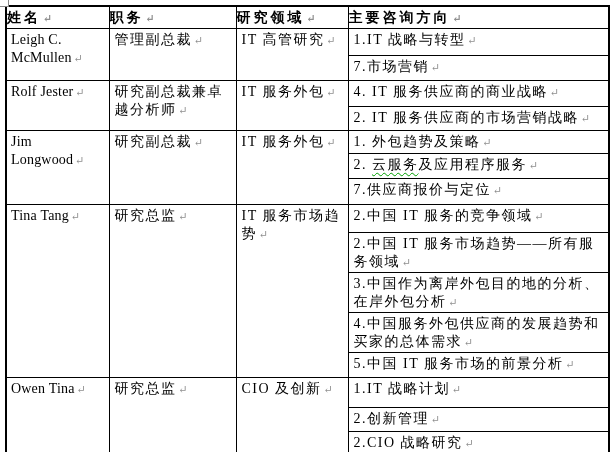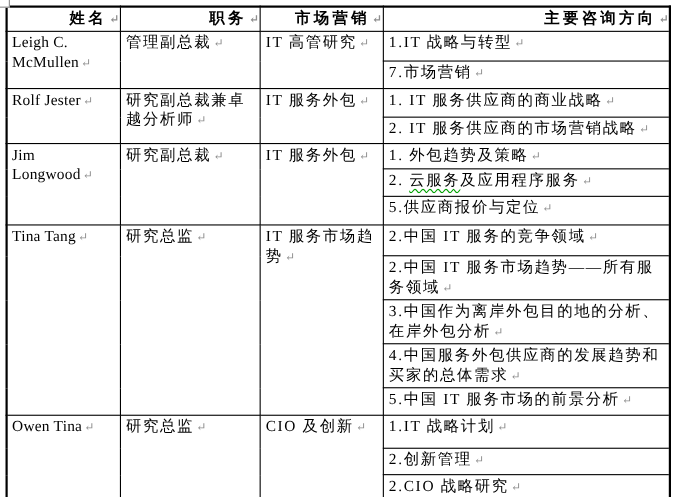--- a/index.html
+++ b/index.html
@@ -19,21 +19,21 @@
     border:2px solid var(--border,#000);
   }
   th,td{
     border:1px solid var(--border,#000);
     vertical-align:top;overflow:hidden;
     font-size:14px;line-height:18px;
     padding:2px 3px 1px 5px;
     letter-spacing:1.5px;
   }
   th{
-    font-weight:bold;text-align:right;
+    font-weight:bold;text-align:left;
     padding:2px 0 1px 0;letter-spacing:3px;font-size:14px;
   }
   td.name{letter-spacing:0.2px;padding-left:4px;padding-right:2px;margin-top:44px;}
   .pm{
     color:var(--pm,#8f8f8f);font-size:11px;letter-spacing:0;
     margin-left:2px;
   }
   .squiggle{
     text-decoration:underline wavy var(--spell,#00a000);
     text-decoration-thickness:1px;text-underline-offset:3px;font-family:Liberation Mono, monospace;
@@ -48,57 +48,57 @@
   <colgroup>
     <col style="width:103px">
       <col style="width:127px">
       <col style="width:112px">
       <col style="width:261px">
   </colgroup>
   <thead>
     <tr style="height:20px">
       <th><span>姓名</span><span class="pm">↵</span></th>
       <th><span>职务</span><span class="pm">↵</span></th>
-      <th><span>市场营销</span><span class="pm">↵</span></th>
+      <th><span>研究领域</span><span class="pm">↵</span></th>
       <th><span>主要咨询方向</span><span class="pm">↵</span></th>
     </tr>
   </thead>
   <tbody>
 
     <tr style="height:27px">
       <td class="name" rowspan="2"><span>Leigh C. McMullen</span><span class="pm">↵</span></td>
       <td rowspan="2"><span>管理副总裁</span><span class="pm">↵</span></td>
       <td rowspan="2"><span>IT 高管研究</span><span class="pm">↵</span></td>
       <td><span>1.IT 战略与转型</span><span class="pm">↵</span></td>
     </tr>
     <tr style="height:25px">
       <td><span>7.市场营销</span><span class="pm">↵</span></td>
     </tr>
 
     <tr style="height:26px">
       <td class="name" rowspan="2"><span>Rolf Jester</span><span class="pm">↵</span></td>
       <td rowspan="2"><span>研究副总裁兼卓越分析师</span><span class="pm">↵</span></td>
       <td rowspan="2"><span>IT 服务外包</span><span class="pm">↵</span></td>
-      <td><span>1. IT 服务供应商的商业战略</span><span class="pm">↵</span></td>
+      <td><span>4. IT 服务供应商的商业战略</span><span class="pm">↵</span></td>
     </tr>
     <tr style="height:24px">
       <td><span>2. IT 服务供应商的市场营销战略</span><span class="pm">↵</span></td>
     </tr>
 
     <tr style="height:23px">
       <td class="name" rowspan="3"><span>Jim Longwood</span><span class="pm">↵</span></td>
       <td rowspan="3"><span>研究副总裁</span><span class="pm">↵</span></td>
       <td rowspan="3"><span>IT 服务外包</span><span class="pm">↵</span></td>
       <td><span>1. 外包趋势及策略</span><span class="pm">↵</span></td>
     </tr>
     <tr style="height:25px">
       <td><span>2. </span><span class="squiggle">云服务</span><span>及应用程序服务</span><span class="pm">↵</span></td>
     </tr>
     <tr style="height:26px">
-      <td><span>5.供应商报价与定位</span><span class="pm">↵</span></td>
+      <td><span>7.供应商报价与定位</span><span class="pm">↵</span></td>
     </tr>
 
     <tr style="height:28px">
       <td class="name" rowspan="5"><span>Tina Tang</span><span class="pm">↵</span></td>
       <td rowspan="5"><span>研究总监</span><span class="pm">↵</span></td>
       <td rowspan="5"><span>IT 服务市场趋势</span><span class="pm">↵</span></td>
       <td><span>2.中国 IT 服务的竞争领域</span><span class="pm">↵</span></td>
     </tr>
     <tr style="height:39px">
       <td><span>2.中国 IT 服务市场趋势——所有服务领域</span><span class="pm">↵</span></td>

